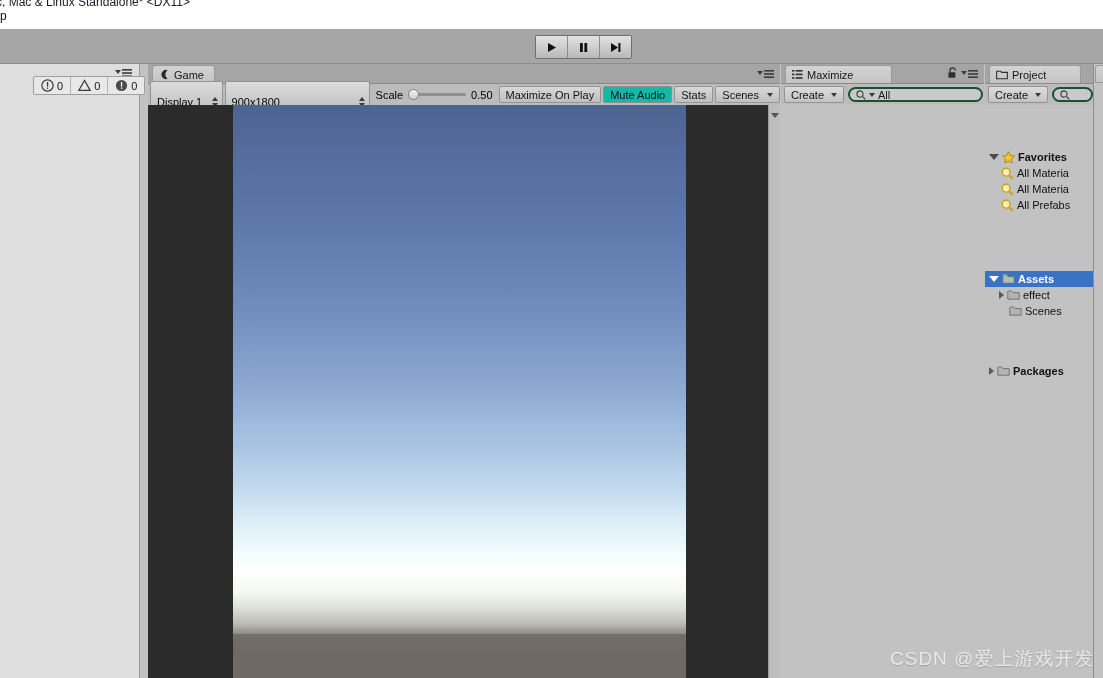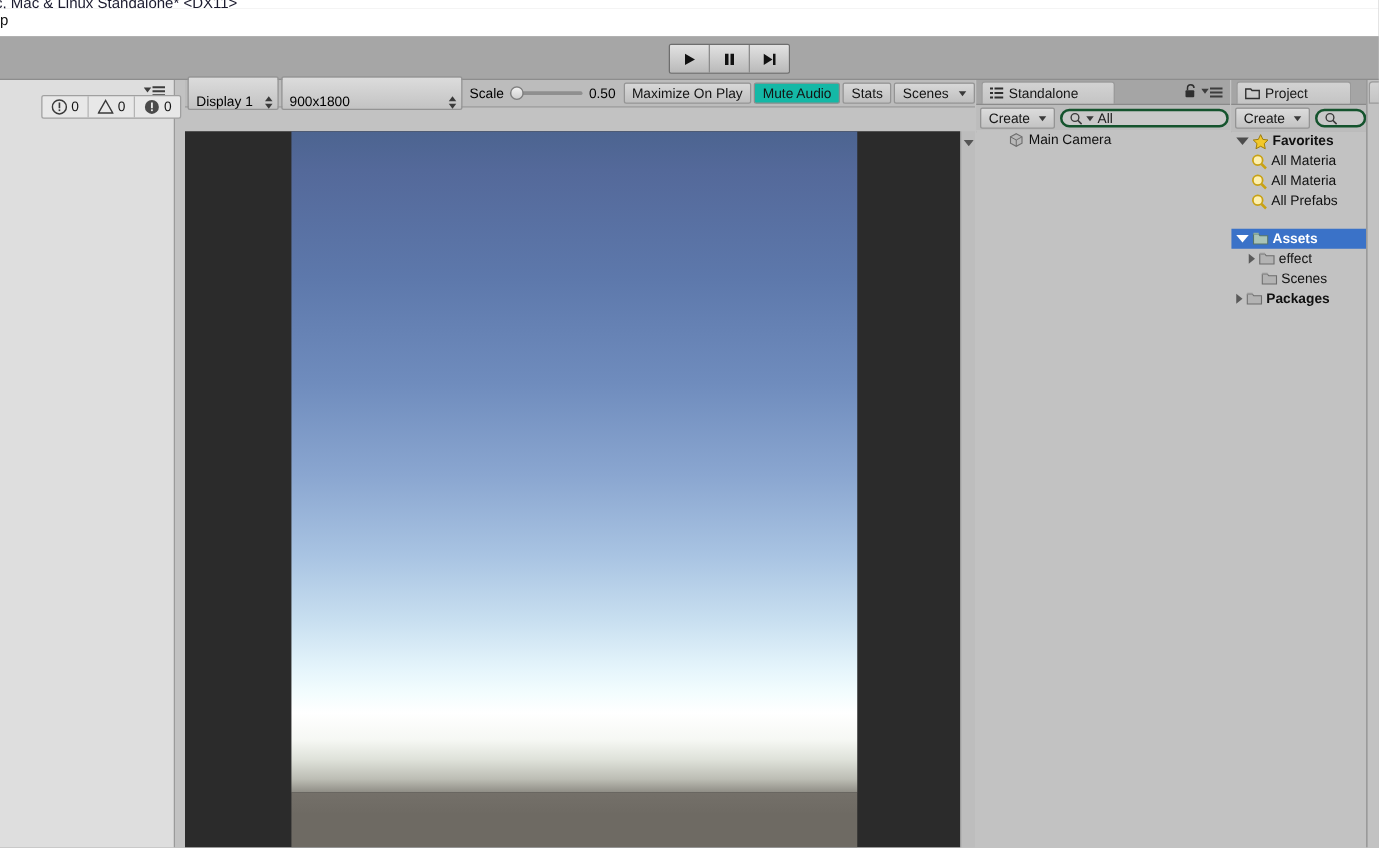--- a/index.html
+++ b/index.html
@@ -322,21 +322,21 @@
     overflow: hidden;
   }
   .proj-row {
     display: flex;
     align-items: center;
     height: 16px;
     font-size: 11px;
     color: #101010;
     white-space: nowrap;
   }
-  .proj-row.bold { font-weight: bold; }
+  .proj-row.bold { font-weight: bold; margin-top: 44px; }
   .proj-row.selected {
     background: #3a72c8;
     color: #ffffff;
     text-align: center;
   }
 
   
   #right-sliver {
     position: absolute;
     left: 1093px; top: 64px;
@@ -477,20 +477,38 @@
         <circle cx="6.5" cy="6.5" r="5.6" fill="#4a4a4a"></circle>
         <rect x="5.9" y="3" width="1.3" height="4.6" fill="#fff"></rect>
         <rect x="5.9" y="8.5" width="1.3" height="1.4" fill="#fff"></rect>
       </svg>
       <span>0</span>
     </div>
   </div>
 
   <div class="panel" id="game-panel">
 
+    <div class="tabrow" id="game-tabrow">
+      <div class="tab">
+        <span class="tabicon">
+          <svg width="11" height="11" viewBox="0 0 11 11">
+            <path d="M8.6 1.2a4.6 4.6 0 1 0 0 8.6A5.2 5.2 0 0 1 8.6 1.2z" fill="#2a2a2a"></path>
+          </svg>
+        </span>
+        <span>Game</span>
+      </div>
+      <div class="tabmenu-icon">
+        <svg width="18" height="10" viewBox="0 0 18 10">
+          <polygon points="0,2 6,2 3,6" fill="#3d3d3d"></polygon>
+          <rect x="7" y="1" width="10" height="1.6" fill="#3d3d3d"></rect>
+          <rect x="7" y="4.2" width="10" height="1.6" fill="#3d3d3d"></rect>
+          <rect x="7" y="7.4" width="10" height="1.6" fill="#3d3d3d"></rect>
+        </svg>
+      </div>
+    </div>
 
     <div class="toolrow" id="game-toolrow">
       <div class="gv-dropdown" style="width:74px">
         <span>Display 1</span>
         <span class="updown">
             <i class="u"></i>
             <i class="d"></i>
           </span>
       </div>
       <div class="gv-dropdown" style="width:148px">
@@ -545,21 +563,21 @@
         <span class="tabicon">
           <svg width="11" height="11" viewBox="0 0 11 11">
             <rect x="0" y="1" width="2.4" height="1.6" fill="#2f2f2f"></rect>
             <rect x="3.6" y="1" width="7" height="1.6" fill="#2f2f2f"></rect>
             <rect x="0" y="4.6" width="2.4" height="1.6" fill="#2f2f2f"></rect>
             <rect x="3.6" y="4.6" width="7" height="1.6" fill="#2f2f2f"></rect>
             <rect x="0" y="8.2" width="2.4" height="1.6" fill="#2f2f2f"></rect>
             <rect x="3.6" y="8.2" width="7" height="1.6" fill="#2f2f2f"></rect>
           </svg>
         </span>
-        <span>Standalone</span>
+        <span>Maximize</span>
       </div>
       <div class="lock-icon">
         <svg width="11" height="12" viewBox="0 0 11 12">
           <path d="M3 5.2V3.4a2.6 2.6 0 0 1 5.2 0" fill="none" stroke="#2f2f2f" stroke-width="1.2"></path>
           <rect x="1.4" y="5.2" width="7" height="5.6" rx="0.8" fill="#2f2f2f"></rect>
         </svg>
       </div>
       <div class="tabmenu-icon">
         <svg width="18" height="10" viewBox="0 0 18 10">
           <polygon points="0,2 6,2 3,6" fill="#3d3d3d"></polygon>
@@ -581,30 +599,20 @@
           <line x1="6.3" y1="6.3" x2="9.3" y2="9.3" stroke="#3a3a3a" stroke-width="1.2"></line>
         </svg>
         <span class="caret"></span>
         <span>All</span>
       </div>
     </div>
 
     <div class="hier-body">
 
 
-      <div class="tree-row" style="padding-left:26px">
-        <span class="ibox" style="margin-right:4px">
-          <svg width="12" height="12" viewBox="0 0 12 12">
-            <polygon points="6,1 10.6,3.5 10.6,8.5 6,11 1.4,8.5 1.4,3.5" fill="#b9b9b9" stroke="#6e6e6e" stroke-width="0.9"></polygon>
-            <polyline points="1.4,3.5 6,6 10.6,3.5" fill="none" stroke="#6e6e6e" stroke-width="0.8"></polyline>
-            <line x1="6" y1="6" x2="6" y2="11" stroke="#6e6e6e" stroke-width="0.8"></line>
-          </svg>
-        </span>
-        <span>Main Camera</span>
-      </div>
 
 
     </div>
   </div>
 
   <div class="panel" id="project-panel">
 
     <div class="tabrow">
       <div class="tab" style="width:92px">
         <span class="tabicon">
@@ -717,14 +725,15 @@
         <span>Packages</span>
       </div>
 
     </div>
   </div>
 
   <div id="right-sliver">
     <div class="slivertab"></div>
   </div>
 
+  <div class="watermark">CSDN @爱上游戏开发</div>
 
 </div>
 
 </body></html>

